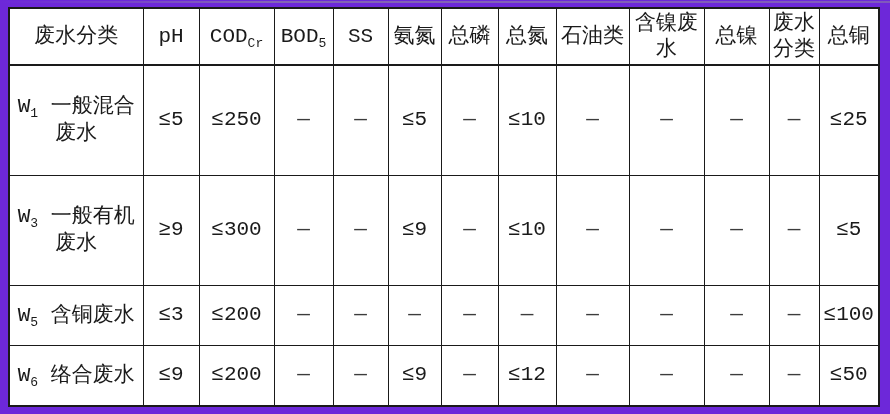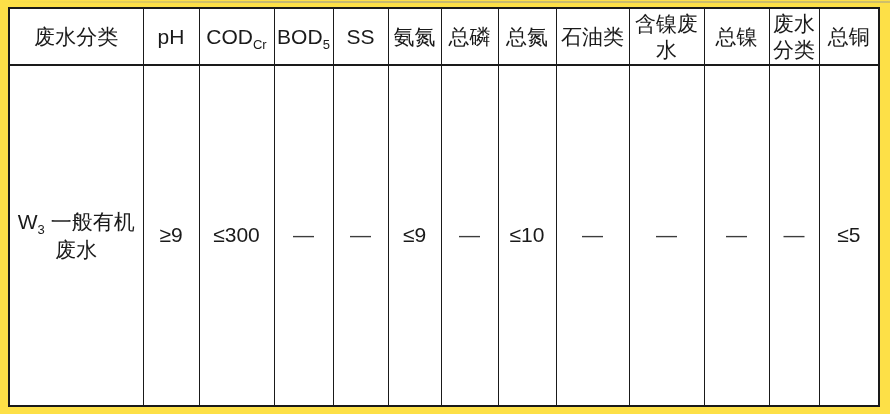--- a/index.html
+++ b/index.html
@@ -6,22 +6,22 @@
     margin: 0;
     padding: 0;
     background: #ffffff;
   }
   .page {
     position: relative;
     width: 890px;
     height: 414px;
     box-sizing: border-box;
     padding: 7px 0 0 8px;
-    background: #fde047;
-    font-family: Liberation Sans, sans-serif;
+    background: #6d28d9;
+    font-family: Liberation Mono, monospace;
     color: #1a1a1a;
     overflow: hidden;
   }
   
   .scan-artifact {
     position: absolute;
     top: 1px;
     left: 0;
     width: 890px;
     height: 2px;
@@ -98,29 +98,74 @@
           <th>总氮</th>
           <th>石油类</th>
           <th>含镍废水</th>
           <th>总镍</th>
           <th>废水分类</th>
           <th>总铜</th>
         </tr>
     </thead>
     <tbody id="table-body">
         <tr class="tall">
+          <td class="label-cell">W<sub>1</sub> 一般混合废水</td>
+          <td>≤5</td>
+          <td>≤250</td>
+          <td class="dash-cell">—</td>
+          <td class="dash-cell">—</td>
+          <td>≤5</td>
+          <td class="dash-cell">—</td>
+          <td>≤10</td>
+          <td class="dash-cell">—</td>
+          <td class="dash-cell">—</td>
+          <td class="dash-cell">—</td>
+          <td class="dash-cell">—</td>
+          <td>≤25</td>
+        </tr>
+        <tr class="tall">
           <td class="label-cell">W<sub>3</sub> 一般有机废水</td>
           <td>≥9</td>
           <td>≤300</td>
           <td class="dash-cell">—</td>
           <td class="dash-cell">—</td>
           <td>≤9</td>
           <td class="dash-cell">—</td>
           <td>≤10</td>
           <td class="dash-cell">—</td>
           <td class="dash-cell">—</td>
           <td class="dash-cell">—</td>
           <td class="dash-cell">—</td>
           <td>≤5</td>
         </tr>
+        <tr>
+          <td class="label-cell">W<sub>5</sub> 含铜废水</td>
+          <td>≤3</td>
+          <td>≤200</td>
+          <td class="dash-cell">—</td>
+          <td class="dash-cell">—</td>
+          <td class="dash-cell">—</td>
+          <td class="dash-cell">—</td>
+          <td class="dash-cell">—</td>
+          <td class="dash-cell">—</td>
+          <td class="dash-cell">—</td>
+          <td class="dash-cell">—</td>
+          <td class="dash-cell">—</td>
+          <td>≤100</td>
+        </tr>
+        <tr>
+          <td class="label-cell">W<sub>6</sub> 络合废水</td>
+          <td>≤9</td>
+          <td>≤200</td>
+          <td class="dash-cell">—</td>
+          <td class="dash-cell">—</td>
+          <td>≤9</td>
+          <td class="dash-cell">—</td>
+          <td>≤12</td>
+          <td class="dash-cell">—</td>
+          <td class="dash-cell">—</td>
+          <td class="dash-cell">—</td>
+          <td class="dash-cell">—</td>
+          <td>≤50</td>
+        </tr>
       </tbody>
   </table>
 </div>
 
 </body></html>

